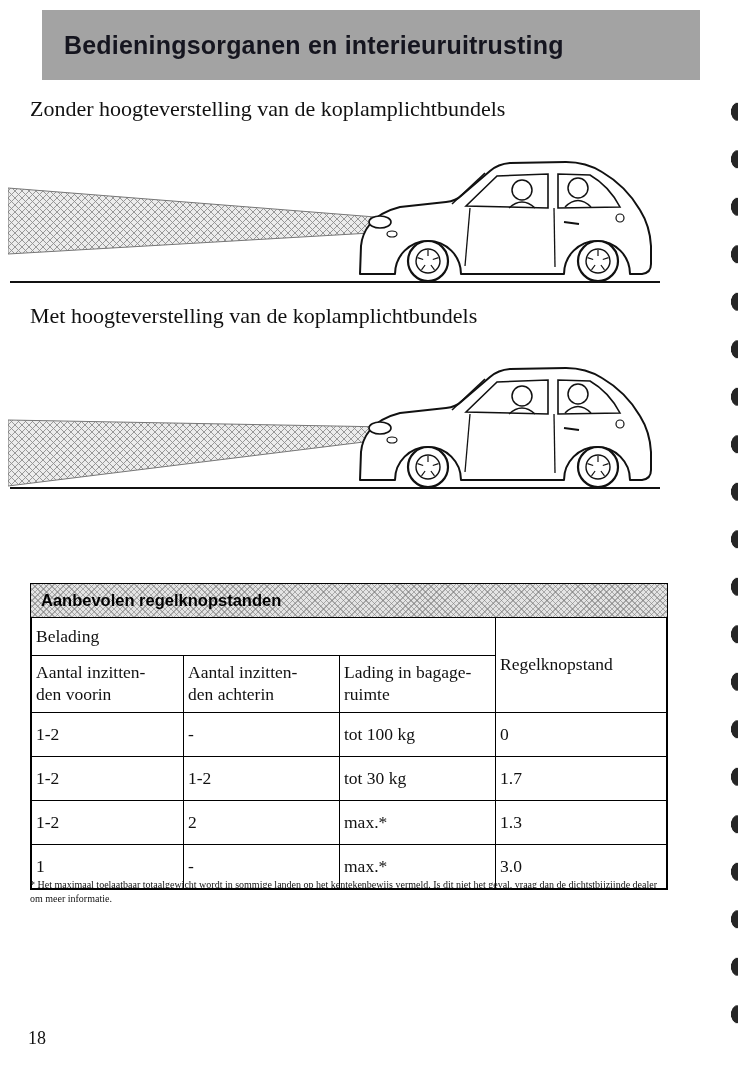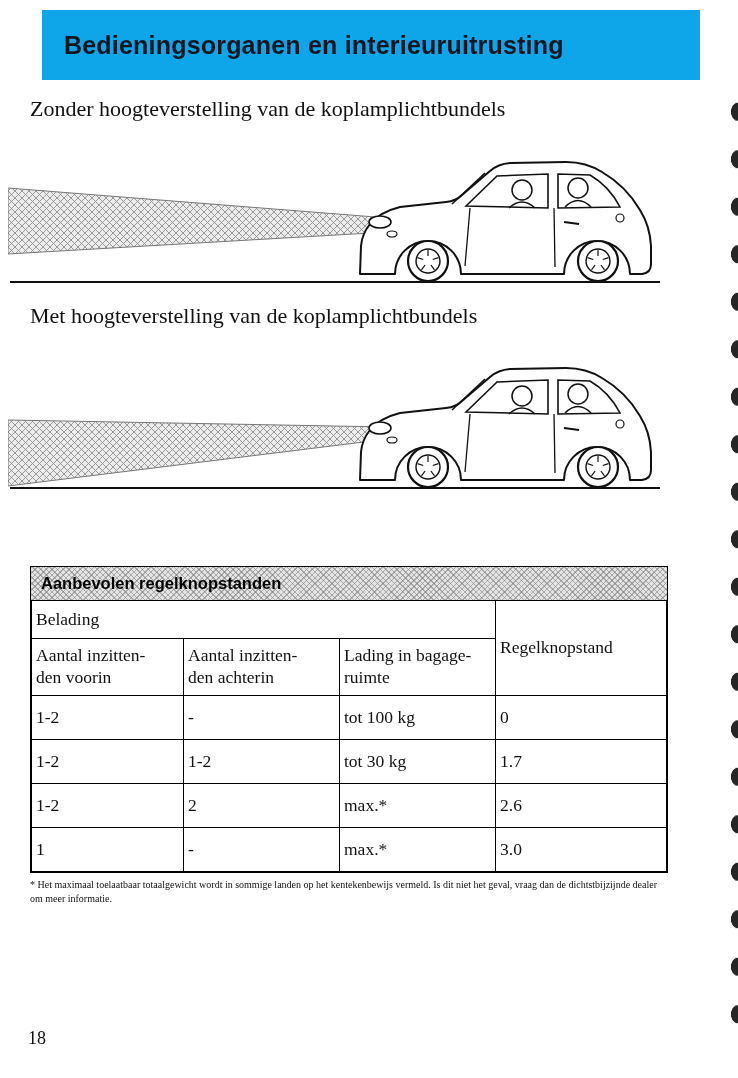--- a/index.html
+++ b/index.html
@@ -6,40 +6,40 @@
   html,body { width:738px; height:1078px; }
   body {
     background:#ffffff;
     font-family:"Liberation Serif", serif;
     color:#111;
     position:relative;
     overflow:hidden;
   }
   .header-bar {
     position:absolute; left:42px; top:10px; width:658px; height:70px;
-    background:#0ea5e9;
+    background:#a3a3a3;
     display:flex; align-items:center; padding-left:22px;
   }
   .header-bar .title-text {
     font-family:"Liberation Sans", sans-serif;
     font-weight:bold; font-size:25px; color:#15151f; letter-spacing:.2px;
   }
   .binding {
     position:absolute; top:88px; right:0; width:15px; height:945px;
     background-image: radial-gradient(ellipse 10px 13px at 15px 50%, #262626 68%, rgba(0,0,0,0) 72%);
     background-size:15px 47.5px; background-repeat:repeat-y;
   }
   .label { position:absolute; left:30px; font-size:22px; }
   .label1 { top:96px; }
   .label2 { top:303px; }
   .illu { position:absolute; left:8px; width:655px; height:175px; }
   .illu1 { top:114px; }
   .illu2 { top:320px; }
   .table-box {
-    position:absolute; left:30px; top:566px; width:638px;
+    position:absolute; left:30px; top:583px; width:638px;
     border:1.5px solid #000; background:#fff;
   }
   .table-title {
     height:33px; line-height:33px; padding-left:10px;
     font-family:"Liberation Sans", sans-serif; font-weight:bold; font-size:16.5px; color:#000;
     background-color:#e4e4e4;
     background-image:
       repeating-linear-gradient(45deg, rgba(120,120,120,.55) 0 1px, rgba(0,0,0,0) 1px 4px),
       repeating-linear-gradient(135deg, rgba(120,120,120,.55) 0 1px, rgba(0,0,0,0) 1px 4px);
   }
@@ -170,21 +170,21 @@
         <tr class="data-row">
           <td>1-2</td>
           <td>1-2</td>
           <td>tot 30 kg</td>
           <td>1.7</td>
         </tr>
         <tr class="data-row">
           <td>1-2</td>
           <td>2</td>
           <td>max.*</td>
-          <td>2.6</td>
+          <td>1.3</td>
         </tr>
         <tr class="data-row">
           <td>1</td>
           <td>-</td>
           <td>max.*</td>
           <td>3.0</td>
         </tr>
       </tbody>
     </table>
   </div>

